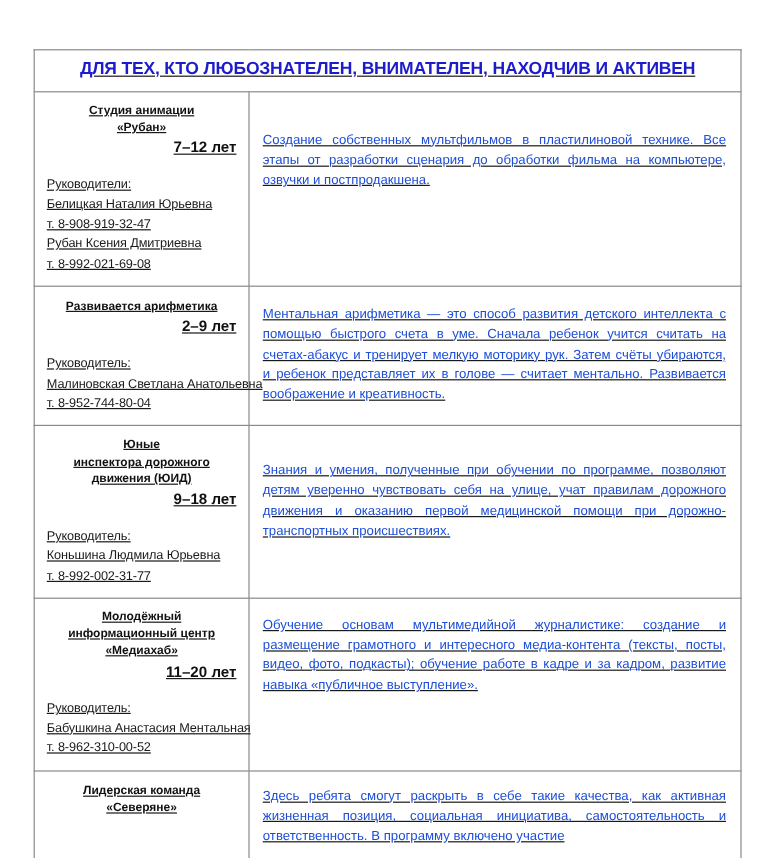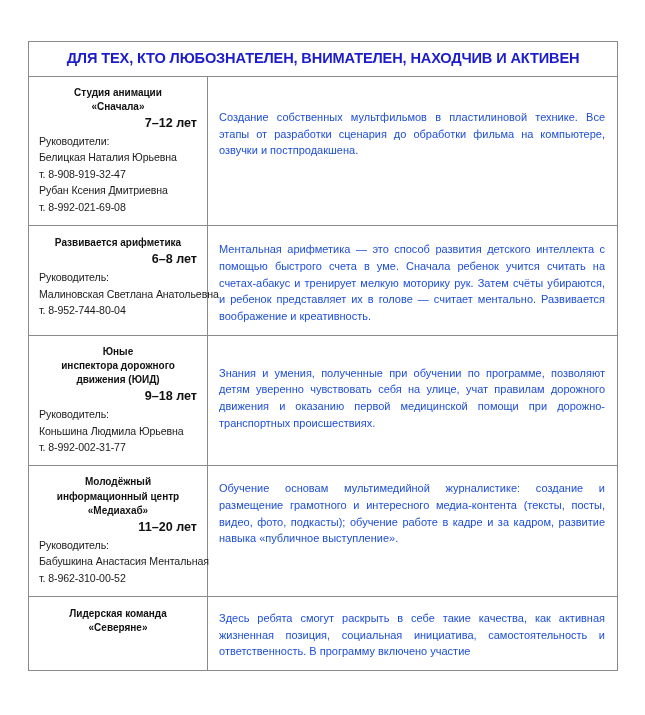--- a/index.html
+++ b/index.html
@@ -23,20 +23,21 @@
   }
   table.program-table {
     width: 589px;
     border-collapse: collapse;
     table-layout: fixed;
   }
   table.program-table td {
     border: 1px solid #8a8a8a;
     vertical-align: top;
     padding: 0;
+    text-decoration: underline;
   }
   
   .header-cell {
     text-align: center;
     padding: 8px 4px 9px 4px !important;
   }
   .header-title {
     color: #1c1ccc;
     font-weight: bold;
     font-size: 14.6px;
@@ -63,21 +64,21 @@
   }
   .club-age {
     text-align: right;
     font-size: 12.6px;
     font-weight: bold;
     line-height: 1.42;
     color: #111;
     margin-top: 1px;
   }
   .leader-block {
-    margin-top: 0;
+    margin-top: 13px;
     font-size: 10.6px;
     line-height: 1.55;
     color: #1a1a1a;
     letter-spacing: -0.1px;
   }
   .leader-line {
     white-space: nowrap;
   }
   
   .right-inner {
@@ -112,41 +113,41 @@
       <tr>
         <td class="header-cell" colspan="2">
           <div class="header-title">ДЛЯ ТЕХ, КТО ЛЮБОЗНАТЕЛЕН, ВНИМАТЕЛЕН, НАХОДЧИВ И АКТИВЕН</div>
         </td>
       </tr>
 
       <tr class="row1">
         <td>
           <div class="left-inner">
             <div class="club-title">Студия анимации</div>
-            <div class="club-title">«Сначала»</div>
+            <div class="club-title">«Рубан»</div>
             <div class="club-age">7–12 лет</div>
             <div class="leader-block">
               <div class="leader-line">Руководители:</div>
               <div class="leader-line">Белицкая Наталия Юрьевна</div>
               <div class="leader-line">т. 8-908-919-32-47</div>
               <div class="leader-line">Рубан Ксения Дмитриевна</div>
               <div class="leader-line">т. 8-992-021-69-08</div>
             </div>
           </div>
         </td>
         <td>
           <div class="right-inner pad-top-r1">Создание собственных мультфильмов в пластилиновой технике. Все этапы от разработки сценария до обработки фильма на компьютере, озвучки и постпродакшена.</div>
         </td>
       </tr>
 
       <tr class="row2">
         <td>
           <div class="left-inner">
             <div class="club-title">Развивается арифметика</div>
-            <div class="club-age">6–8 лет</div>
+            <div class="club-age">2–9 лет</div>
             <div class="leader-block">
               <div class="leader-line">Руководитель:</div>
               <div class="leader-line">Малиновская Светлана Анатольевна</div>
               <div class="leader-line">т. 8-952-744-80-04</div>
             </div>
           </div>
         </td>
         <td>
           <div class="right-inner pad-top-r2">Ментальная арифметика — это способ развития детского интеллекта с помощью быстрого счета в уме. Сначала ребенок учится считать на счетах-абакус и тренирует мелкую моторику рук. Затем счёты убираются, и ребенок представляет их в голове — считает ментально. Развивается воображение и креативность.</div>
         </td>

